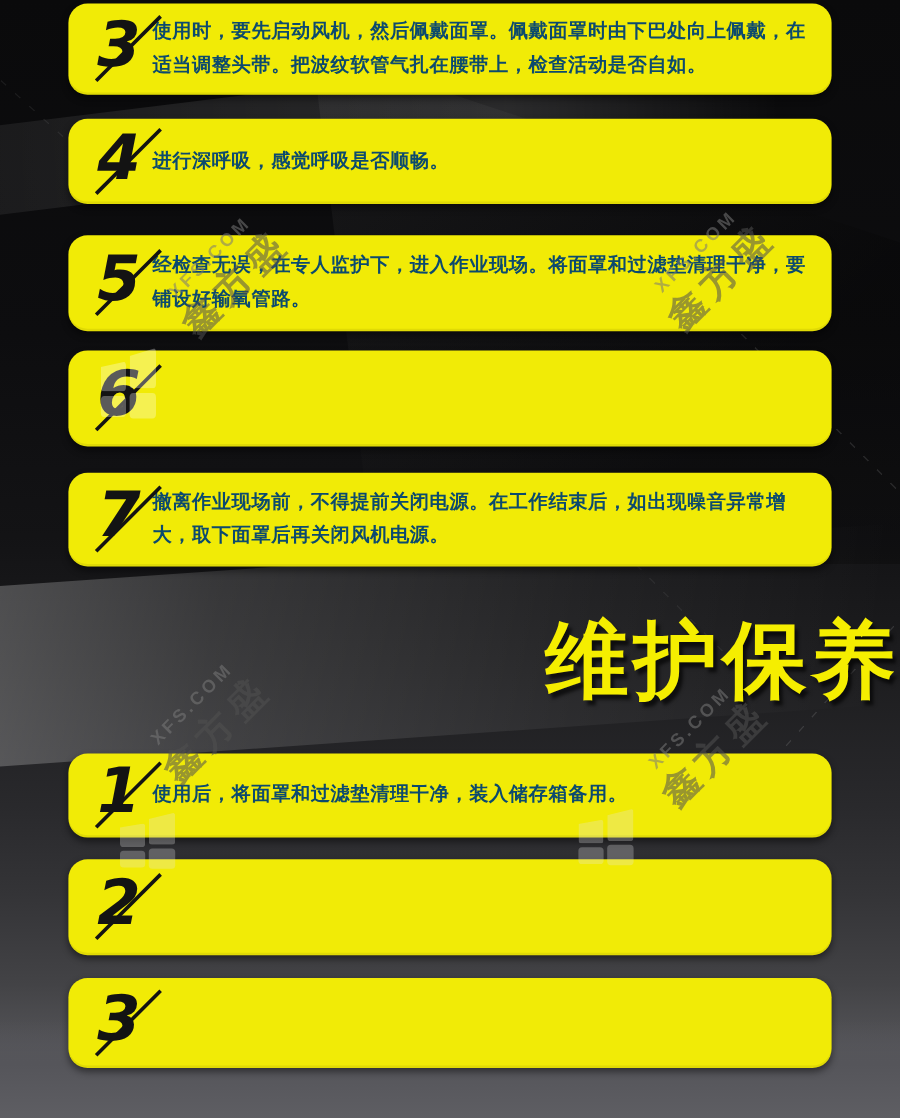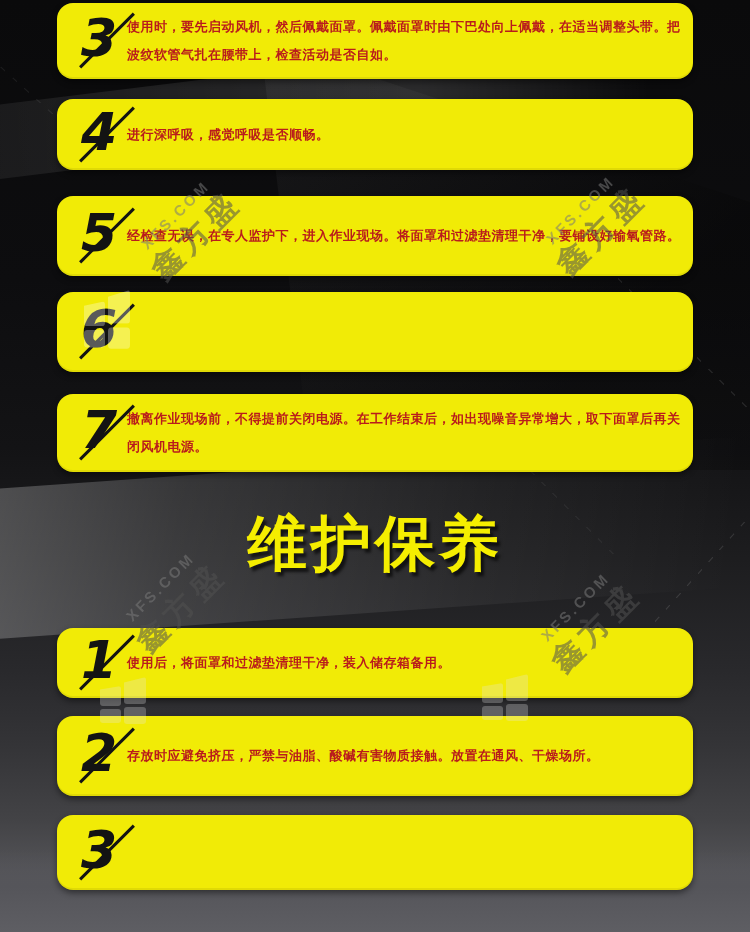--- a/index.html
+++ b/index.html
@@ -36,26 +36,26 @@
   .card{position:absolute;left:57px;width:636px;background:#f1eb06;border-radius:16px;
     display:flex;align-items:center;box-sizing:border-box;
     padding:6px 8px 6px 70px;
     box-shadow:0 3px 6px rgba(0,0,0,0.45), inset 0 -2px 0 rgba(0,0,0,0.07);}
   .num-badge{position:absolute;left:10px;top:0;width:70px;height:100%;}
   .num{position:absolute;left:14px;top:50%;transform:translateY(-56%);
     font-family:"DejaVu Sans","Liberation Sans",sans-serif;
     font-size:52px;line-height:1;font-weight:900;font-style:italic;color:#131313;}
   .num-slash{position:absolute;left:2px;top:calc(50% - 2px);width:76px;height:3px;
     background:#131313;transform:rotate(-45deg);}
-  .card-text{margin:0;font-size:13px;line-height:28px;font-weight:700;color:#b91c1c;
+  .card-text{margin:0;font-size:16px;line-height:28px;font-weight:700;color:#0c4a6e;
     letter-spacing:0.5px;}
 
   
-  .section-title{position:absolute;left:0;top:508px;width:750px;margin:0;text-align:center;
-    font-size:60px;font-weight:900;color:#f5ee00;letter-spacing:4px;line-height:1.2;
+  .section-title{position:absolute;left:0;top:508px;width:750px;margin:0;text-align:right;
+    font-size:70px;font-weight:900;color:#f5ee00;letter-spacing:4px;line-height:1.2;
     text-shadow:3px 4px 3px rgba(0,0,0,0.65);}
 
   
   .wm{position:absolute;width:180px;transform:rotate(-45deg);text-align:center;
     pointer-events:none;}
   .wm-en{display:block;font-size:15px;font-weight:700;letter-spacing:3px;
     color:rgba(120,120,120,0.55);}
   .wm-cn{display:block;font-size:31px;font-weight:900;letter-spacing:6px;
     color:rgba(80,80,80,0.55);}
   .logo-blocks{position:absolute;width:48px;height:48px;}
@@ -131,21 +131,20 @@
         <span class="num-slash"></span>
       </div>
       <p class="card-text">使用后，将面罩和过滤垫清理干净，装入储存箱备用。</p>
     </div>
 
     <div class="card" style="top:716px;height:80px;">
       <div class="num-badge">
         <span class="num">2</span>
         <span class="num-slash"></span>
       </div>
-      <p class="card-text">存放时应避免挤压，严禁与油脂、酸碱有害物质接触。放置在通风、干燥场所。</p>
     </div>
 
     <div class="card" style="top:815px;height:75px;">
       <div class="num-badge">
         <span class="num">3</span>
         <span class="num-slash"></span>
       </div>
     </div>
   </section>
 

